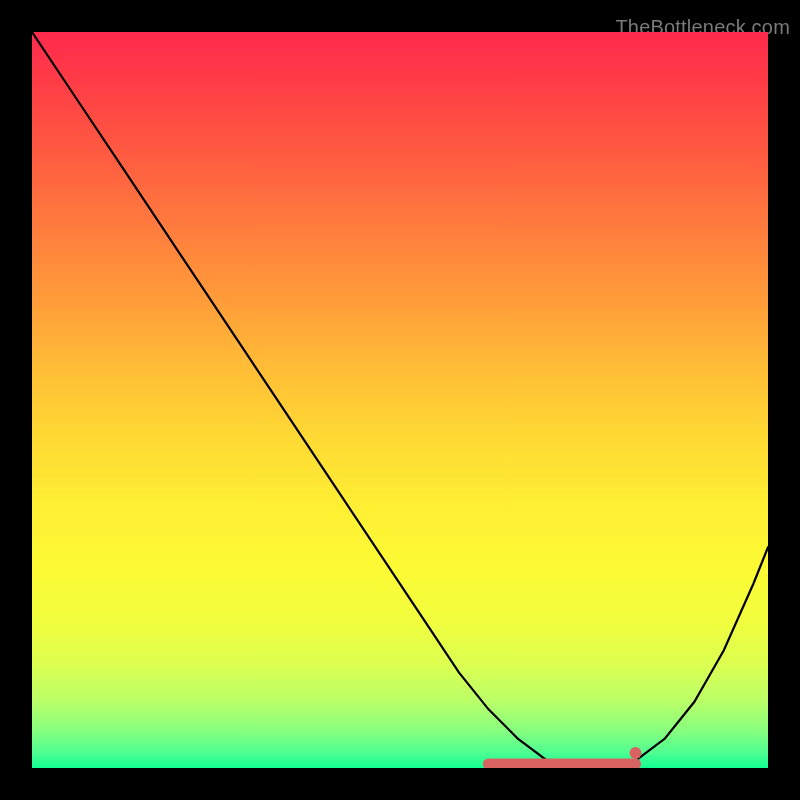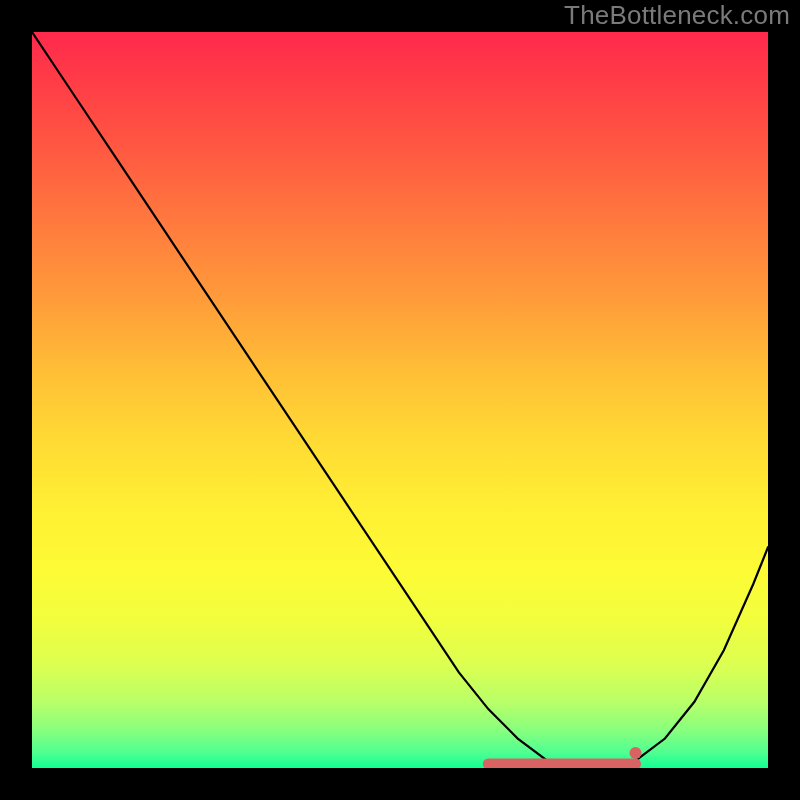--- a/index.html
+++ b/index.html
@@ -46,24 +46,24 @@
     );
   }
   .curve-svg {
     position: absolute;
     inset: 0;
     width: 100%;
     height: 100%;
   }
   .watermark {
     position: absolute;
-    top: 0;
+    top: 16px;
     right: 10px;
     color: #7a7a7a;
-    font-size: 26px;
+    font-size: 20px;
     letter-spacing: 0.2px;
     user-select: none;
   }
 </style>
 </head>
 <body>
 
 <div class="stage">
 
   <div class="watermark">TheBottleneck.com</div>

